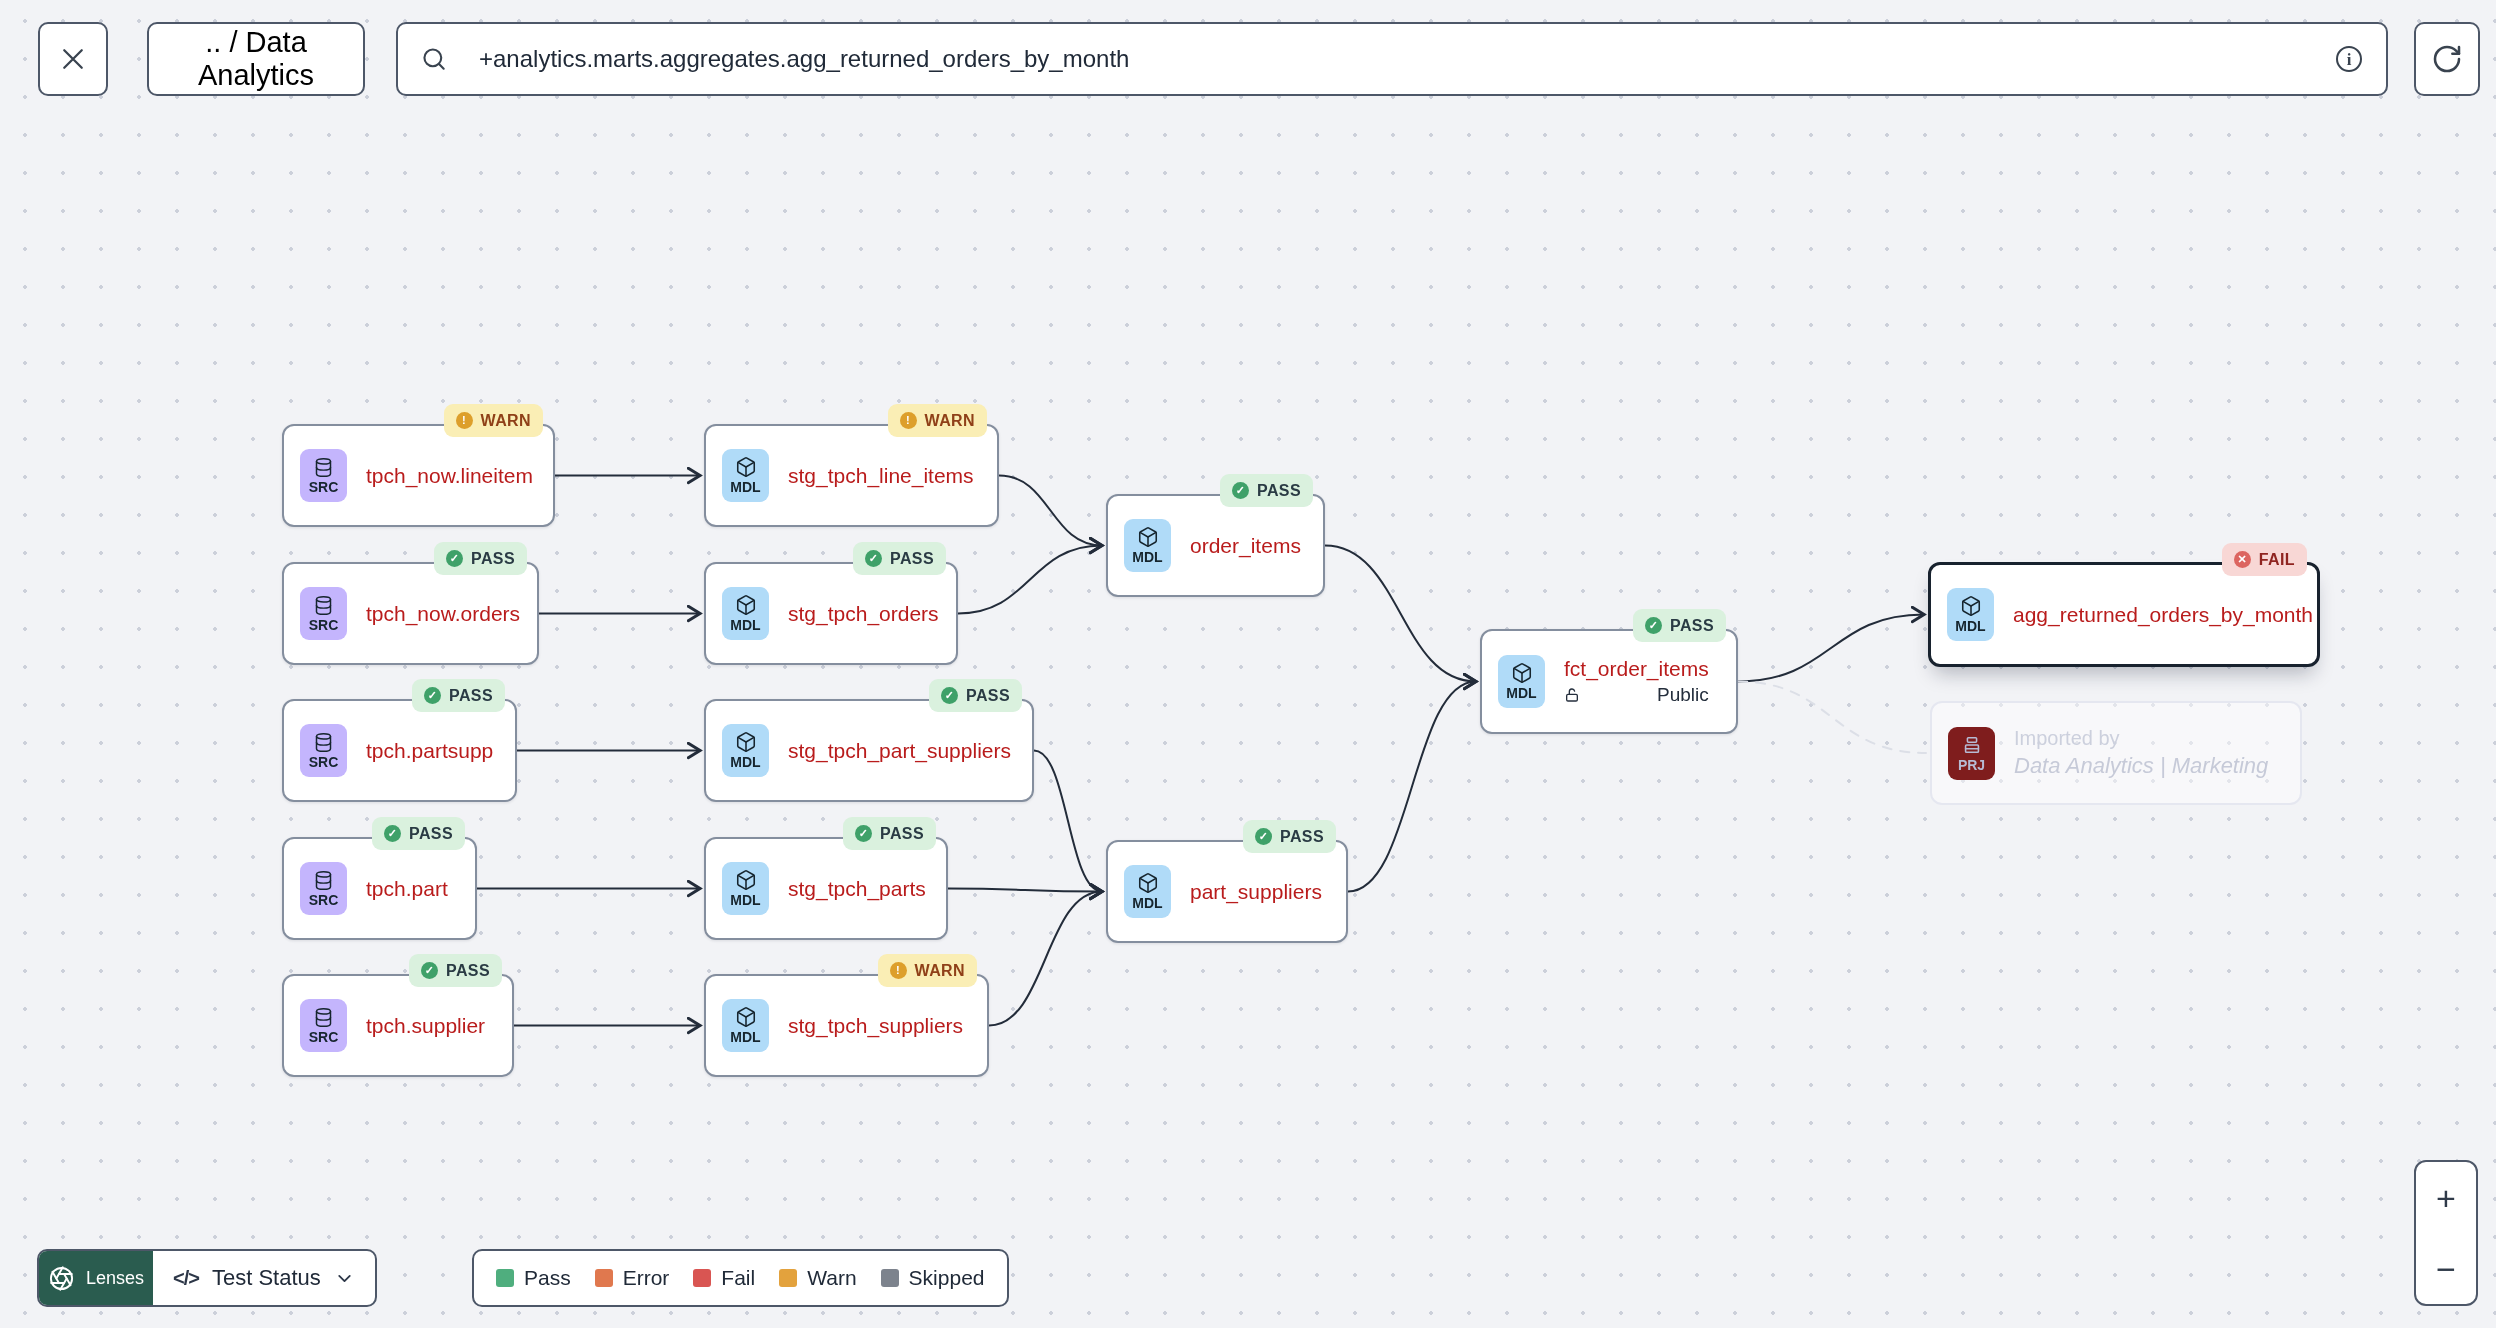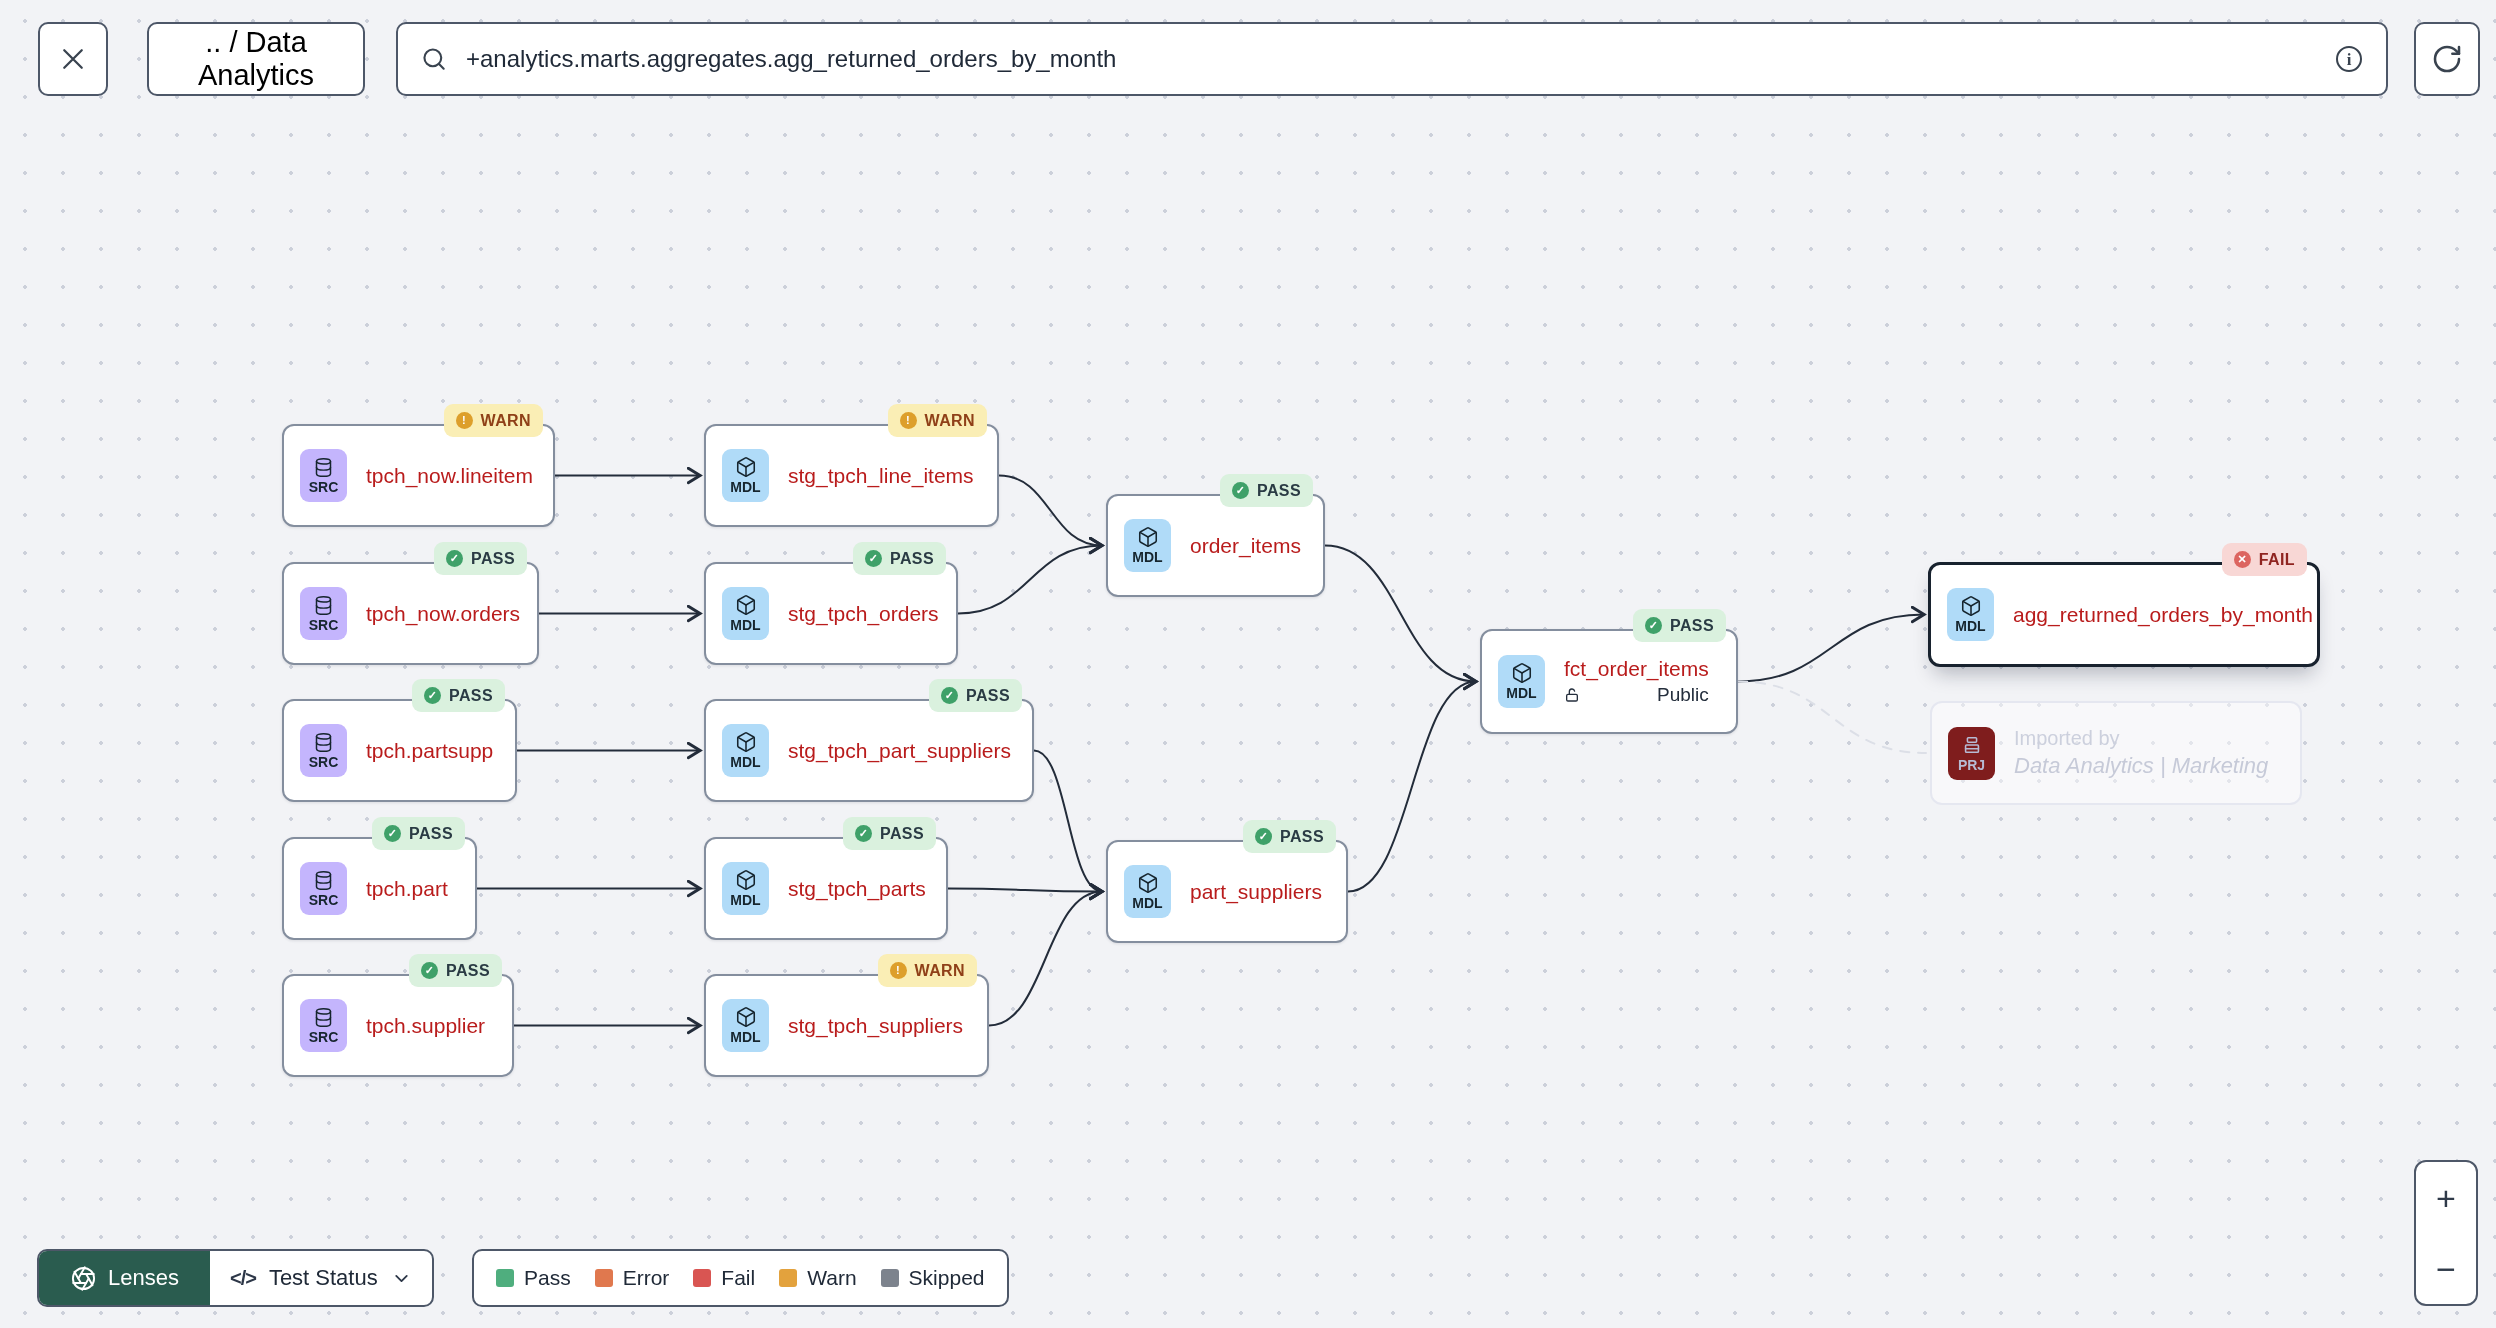--- a/index.html
+++ b/index.html
@@ -14,21 +14,21 @@
     background-color:var(--canvas);
     background-image:radial-gradient(circle,var(--dot) 1.7px,transparent 1.8px);
     background-size:38px 38px;background-position:6px 2px;
   }
   
   .tb{position:absolute;top:22px;height:74px;background:#fff;border:2px solid var(--dark-border);
       border-radius:10px;display:flex;align-items:center;justify-content:center;z-index:20;}
   .tb svg{display:block;}
   #close-btn{left:38px;width:70px;cursor:pointer;}
   #breadcrumb-btn{left:147px;width:218px;font-size:29px;cursor:pointer;}
-  #search-bar{left:396px;width:1992px;justify-content:flex-start;padding:0 22px;gap:16px;}
+  #search-bar{left:396px;width:1992px;justify-content:flex-start;padding:0 22px;gap:29px;}
   #search-input{flex:1;border:none;outline:none;background:transparent;font-family:inherit;
       font-size:24px;color:var(--text);}
   #refresh-btn{left:2414px;width:66px;cursor:pointer;}
   .icon-slate{color:#39434f;}
   
   #edges{position:absolute;left:0;top:0;z-index:1;}
   .edge{fill:none;stroke:var(--edge);stroke-width:2;stroke-linecap:round;}
   .edge.dashed{stroke:var(--edge-faint);stroke-dasharray:9 9;}
   .node{position:absolute;z-index:2;background:#fff;border:2px solid var(--node-border);
     border-radius:12px;display:flex;align-items:center;gap:19px;padding:0 24px 0 16px;
@@ -52,21 +52,21 @@
     align-items:center;gap:8px;padding:0 12px;font-size:16px;font-weight:700;letter-spacing:.4px;}
   .bicon{width:17px;height:17px;border-radius:50%;display:flex;align-items:center;justify-content:center;
     color:#fff;font-size:11px;font-weight:700;line-height:1;}
   .b-pass{background:#daf1de;color:#2a3b44;}  .b-pass .bicon{background:#3fa169;}
   .b-warn{background:#faeeb5;color:#8f4018;}  .b-warn .bicon{background:#dd9f2b;}
   .b-fail{background:#f8d7d5;color:#8f2420;}  .b-fail .bicon{background:#dc6560;}
   
   #lenses-bar{position:absolute;left:37px;top:1249px;height:58px;display:flex;align-items:stretch;
     border:2px solid var(--dark-border);border-radius:10px;overflow:hidden;background:#fff;z-index:20;}
   #lenses-pill{background:#2a5c4f;color:#fff;display:flex;align-items:center;gap:11px;
-    padding:0 31px;font-size:22px;cursor:pointer;}
+    padding:0 9px;font-size:18px;cursor:pointer;}
   #lens-selector{display:flex;align-items:center;gap:13px;padding:0 20px;font-size:22px;cursor:pointer;}
   .code-glyph{font-weight:700;font-size:20px;letter-spacing:-1px;color:#2d3748;}
   #legend-box{position:absolute;left:472px;top:1249px;height:58px;display:flex;align-items:center;
     gap:24px;padding:0 22px;background:#fff;border:2px solid var(--dark-border);border-radius:10px;z-index:20;}
   .legend-item{display:flex;align-items:center;gap:10px;font-size:21px;}
   .swatch{width:18px;height:18px;border-radius:3px;display:inline-block;}
   
   #zoom-ctl{position:absolute;left:2414px;top:1160px;width:64px;height:146px;background:#fff;
     border:2px solid var(--dark-border);border-radius:12px;display:flex;flex-direction:column;z-index:20;}
   #zoom-ctl button{flex:1;border:none;background:transparent;font-size:34px;color:#2f3a49;

